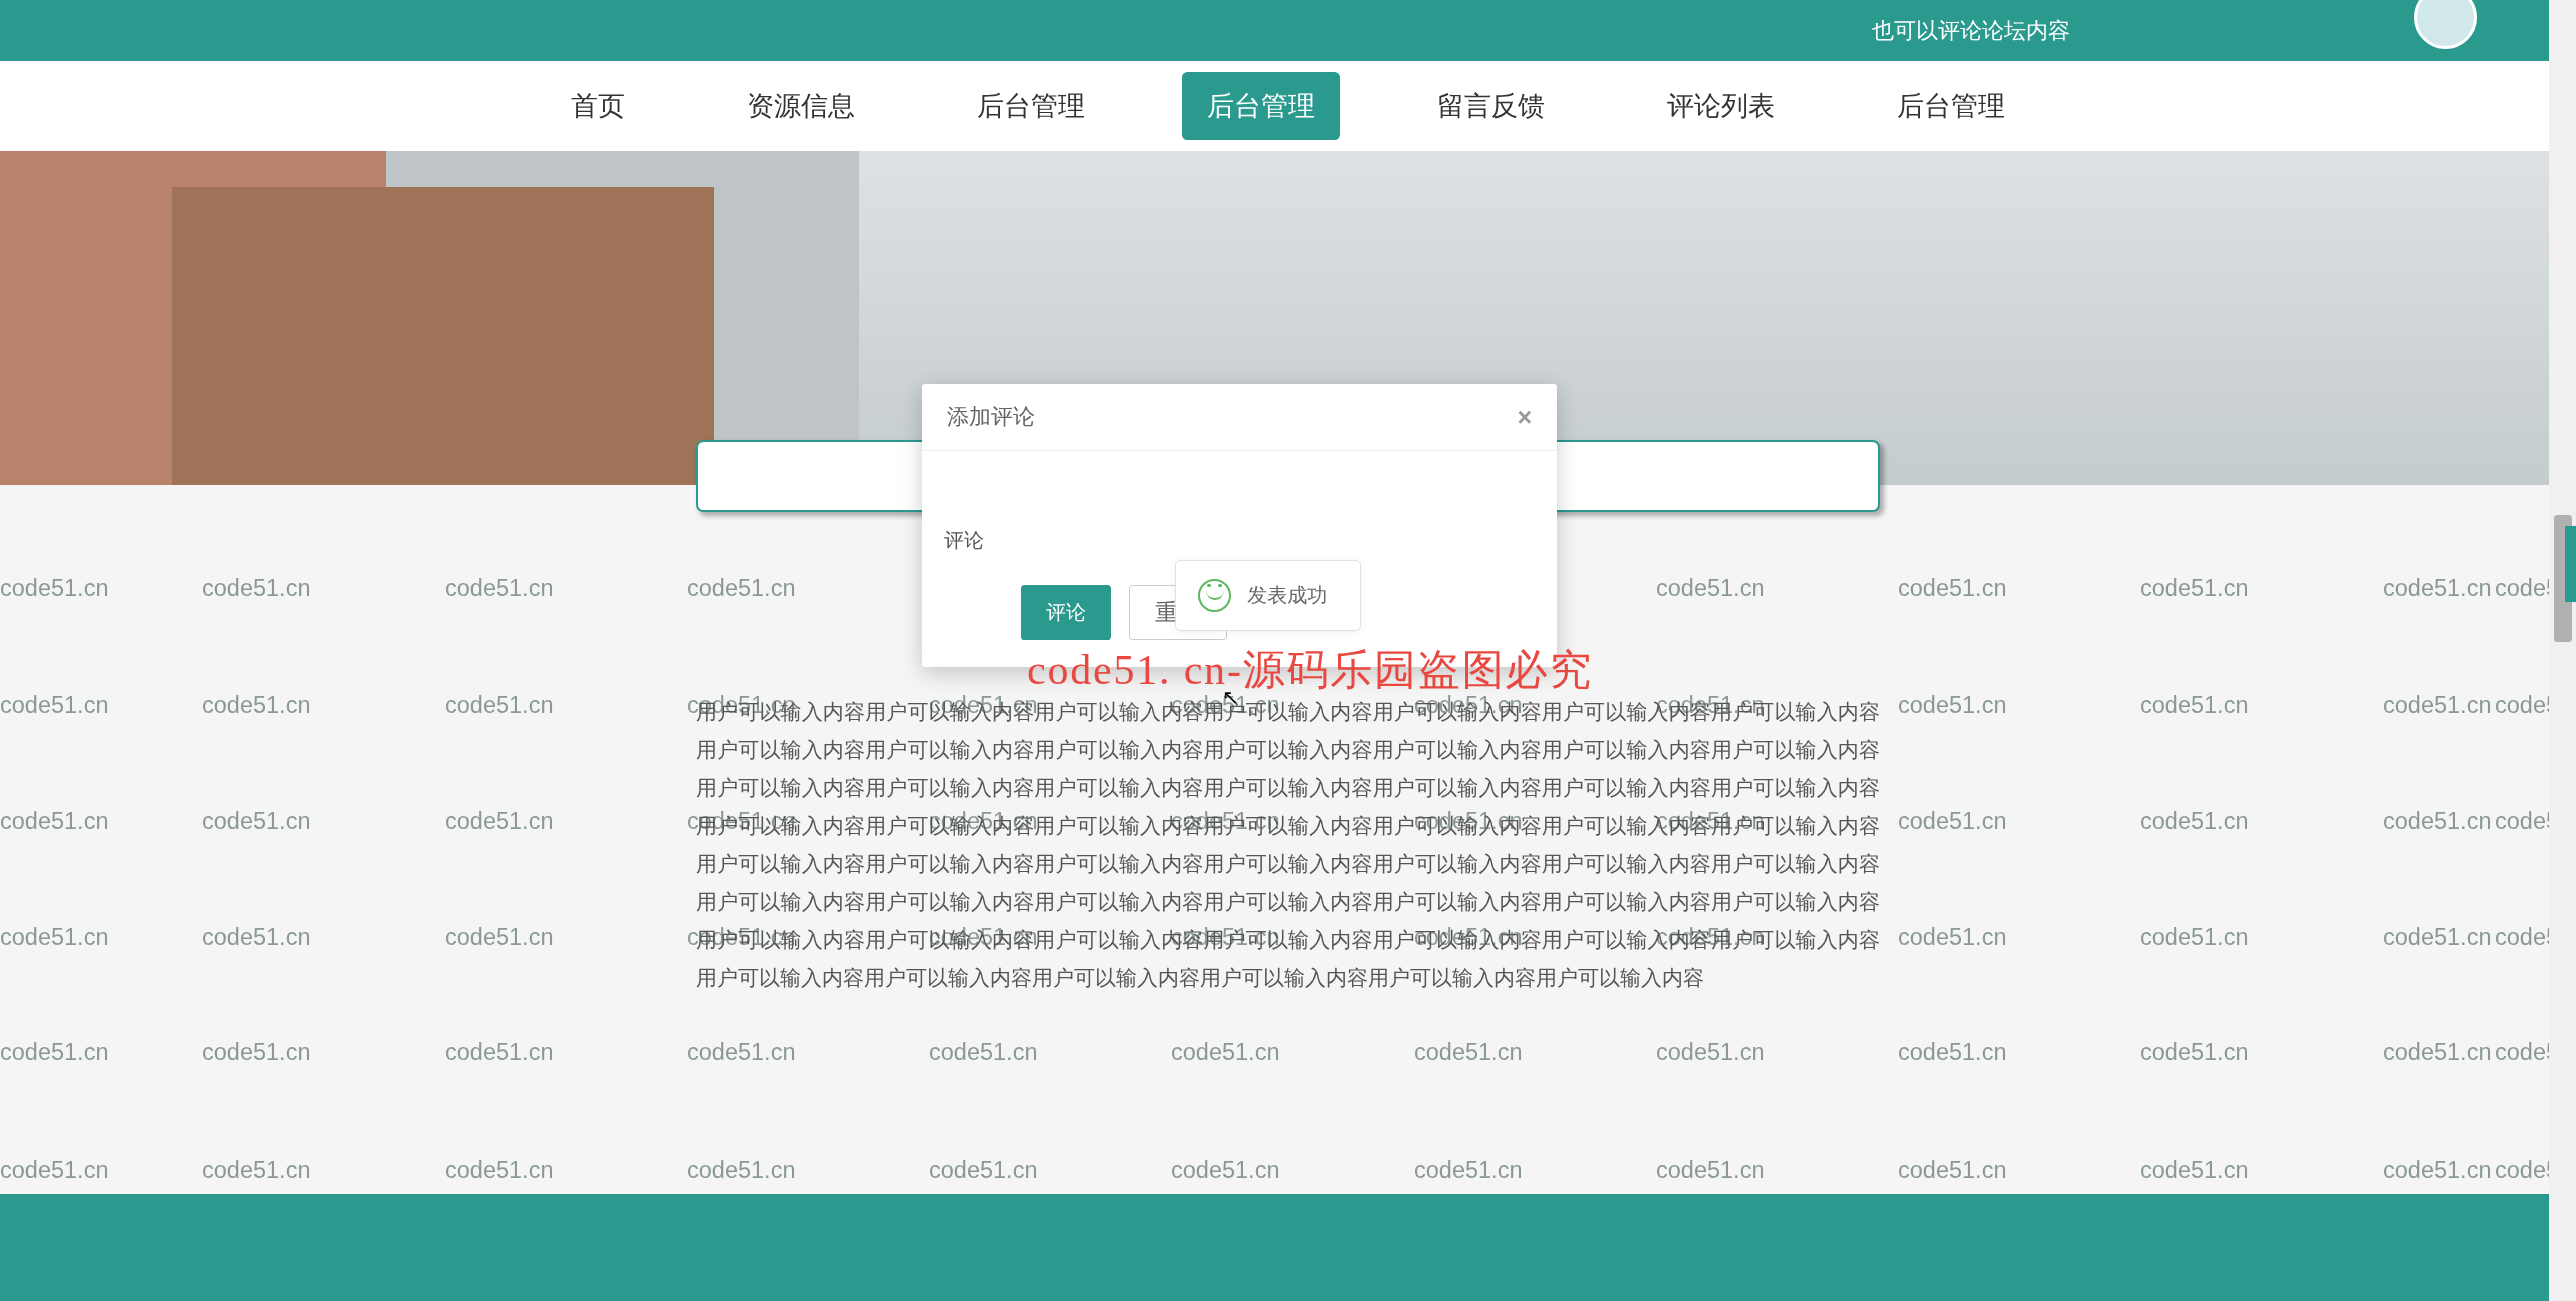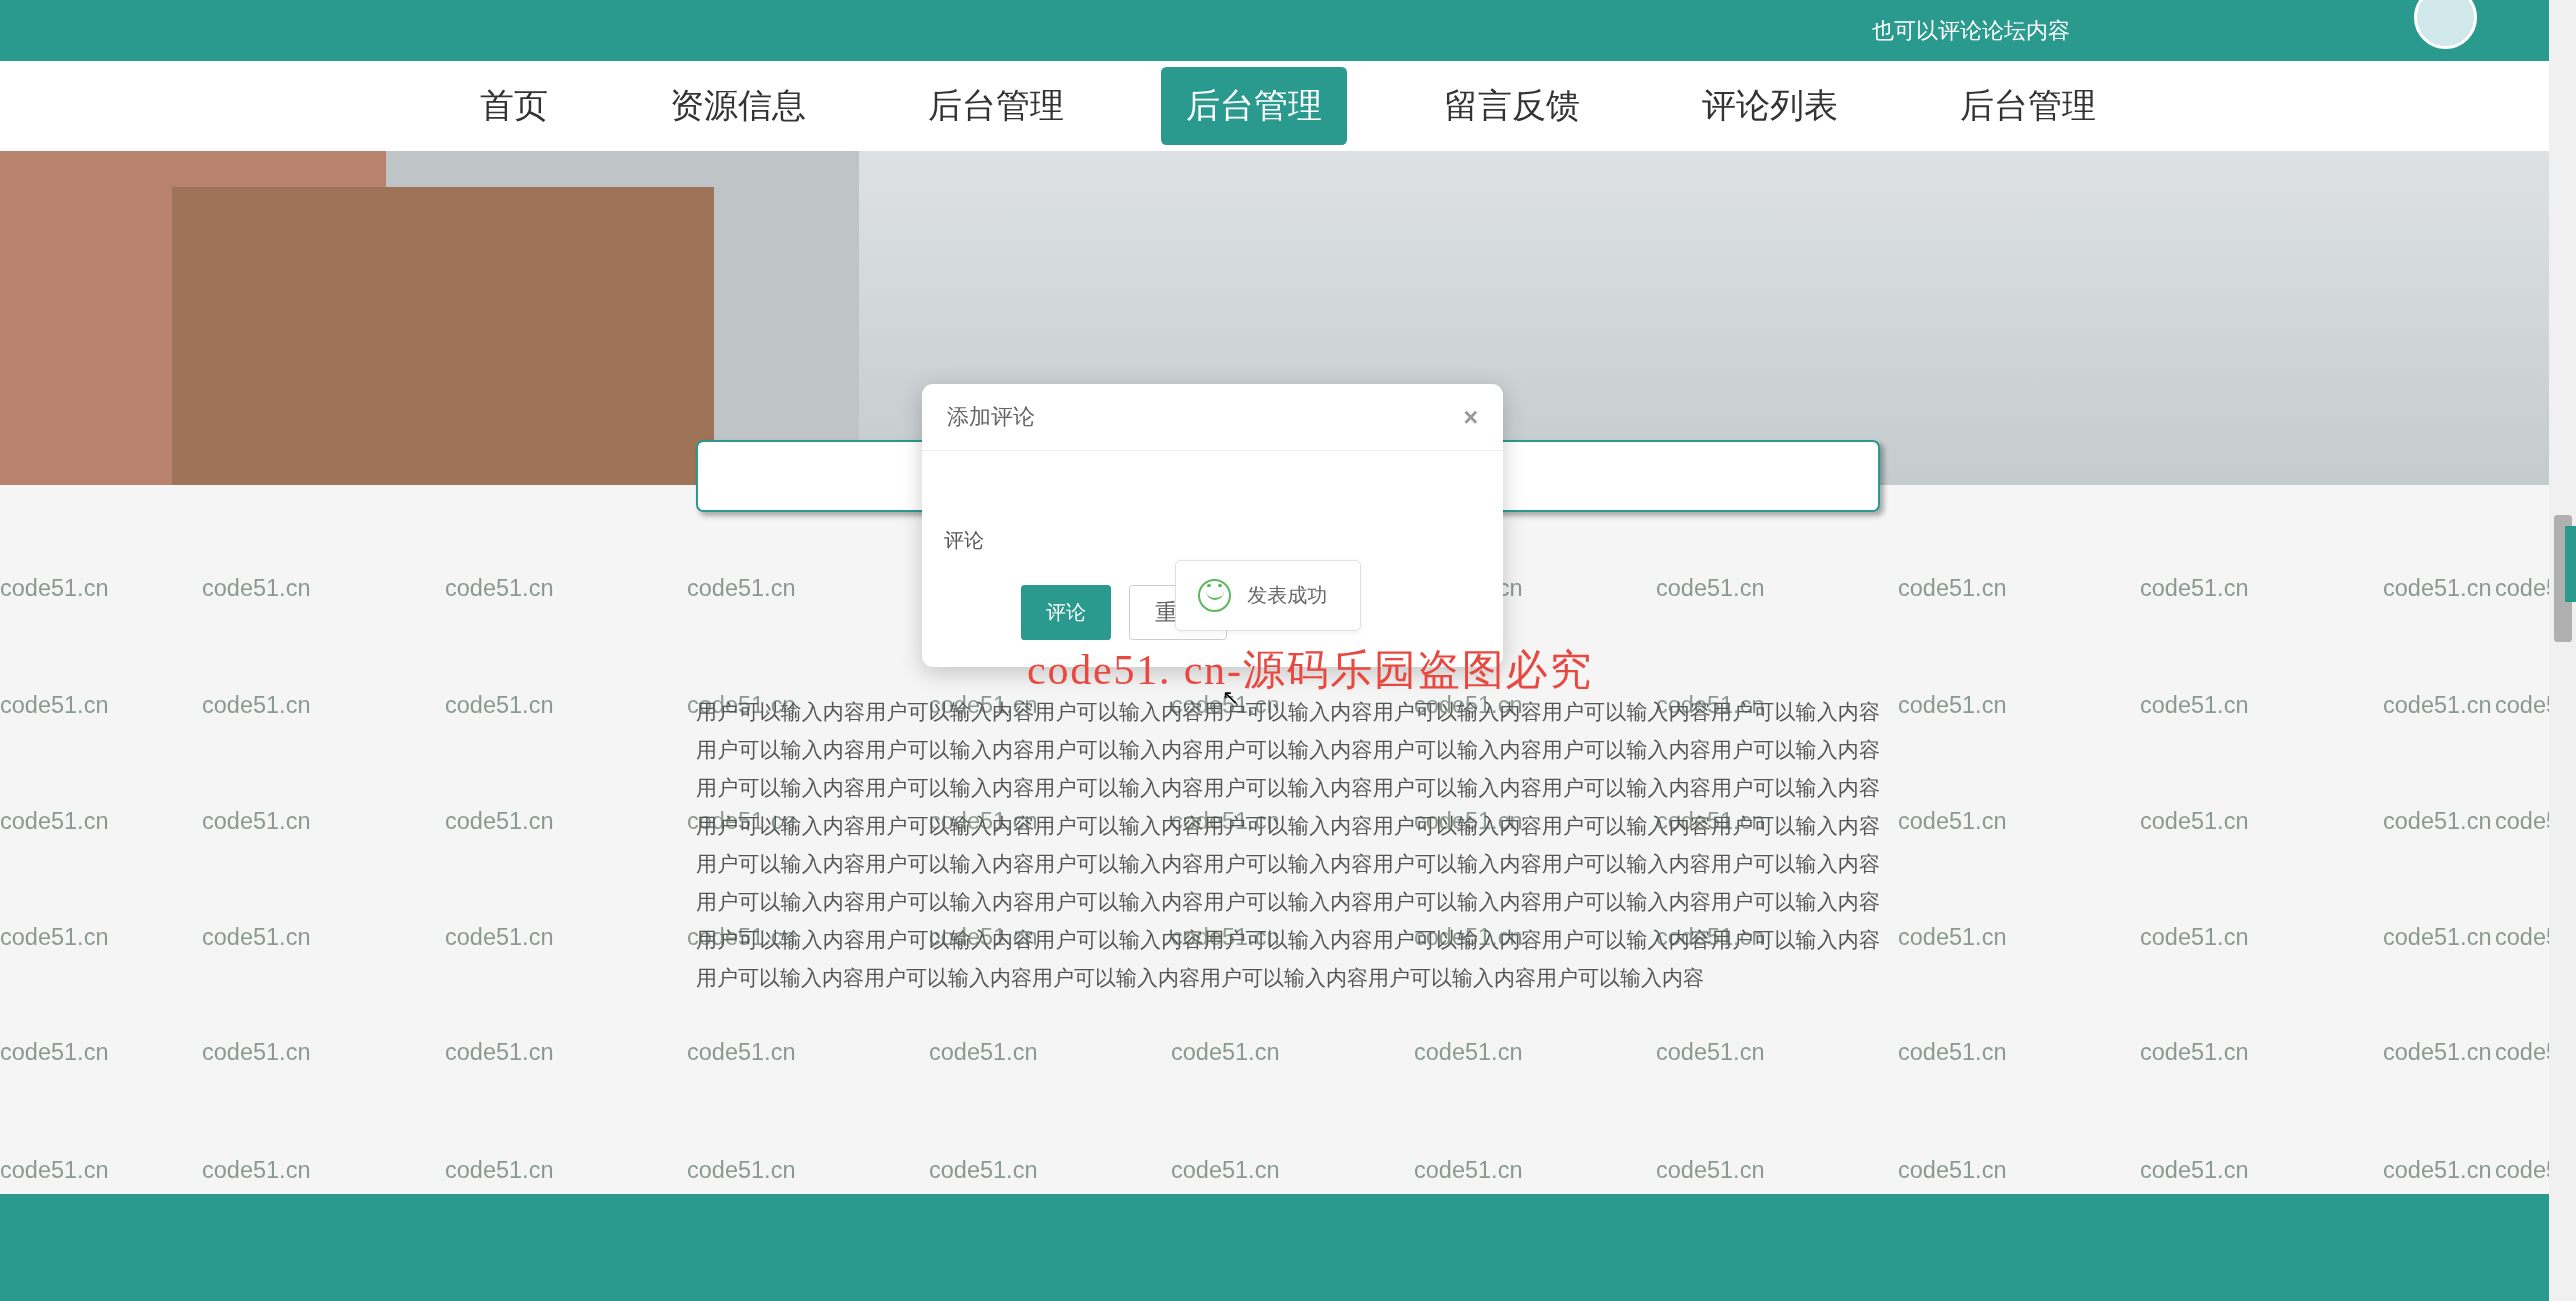--- a/index.html
+++ b/index.html
@@ -61,21 +61,21 @@
       height: 90px;
       display: flex;
       align-items: center;
       justify-content: center;
       gap: 72px;
       position: relative;
       z-index: 2;
       box-shadow: 0 1.8px 3.6px rgba(0,0,0,0.05);
     }
     .nav-item {
-      font-size: 34px;
+      font-size: 27px;
       color: #333;
       cursor: pointer;
       padding: 16.3px 25px;
       border-radius: 5.4px;
     }
     .nav-item.active {
       background: #2a9a8f;
       color: #fff;
     }
     .hero-section {
@@ -170,23 +170,23 @@
       top: 0;
       left: 0;
       width: 100%;
       height: 100%;
       z-index: 100;
     }
     .modal {
       position: absolute;
       left: 922px;
       top: 384px;
-      width: 581px;
+      width: 635px;
       background: #fff;
-      border-radius: 11px;
+      border-radius: 3px;
       box-shadow: 0 5.4px 22px rgba(0,0,0,0.2);
     }
     .modal-header {
       padding: 18px 25px;
       display: flex;
       justify-content: space-between;
       align-items: center;
       border-bottom: 0.9px solid #eee;
     }
     .modal-title {

